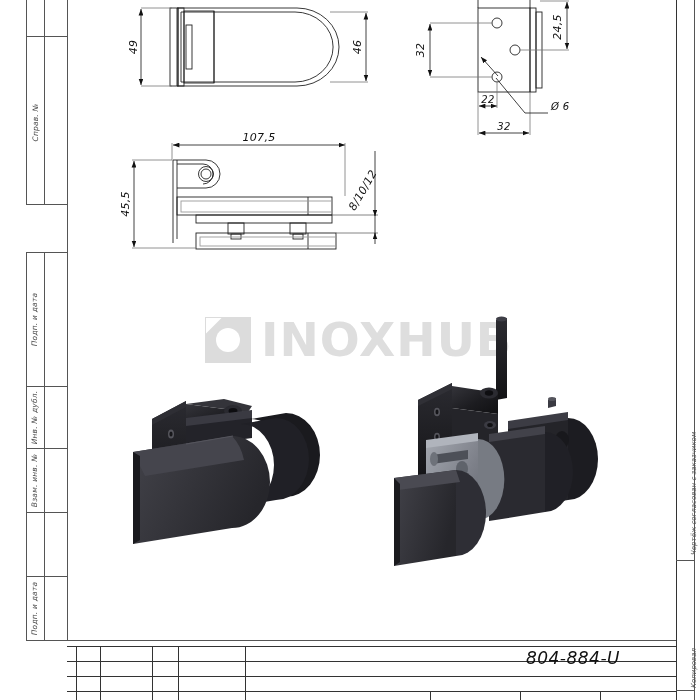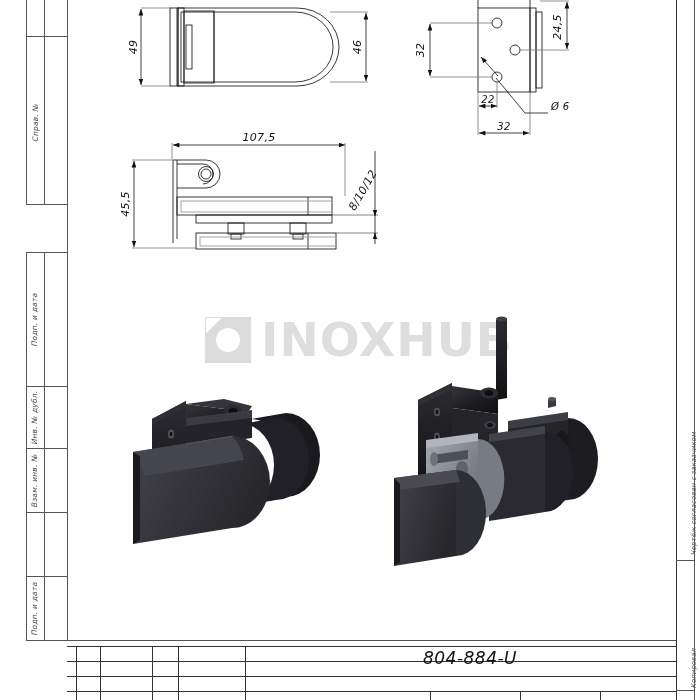--- a/index.html
+++ b/index.html
@@ -55,21 +55,21 @@
   #wm .wmark:before{content:"";position:absolute;left:11px;top:11px;
       width:24px;height:24px;border-radius:50%;background:#fff;}
   #wm .wmark:after{content:"";position:absolute;left:1px;top:1px;
       width:16px;height:16px;background:#fff;
       clip-path:polygon(0 0,100% 0,0 100%);}
   #wm .wtext{font-family:"DejaVu Sans",sans-serif;font-weight:bold;
       font-size:47px;color:#dedede;letter-spacing:1px;line-height:1;text-align:right;}
 
   
   #partno{
-    position:absolute;left:320px;top:648px;width:300px;text-align:center;
+    position:absolute;left:320px;top:648px;width:300px;text-align:right;
     font-family:"DejaVu Sans",sans-serif;font-size:17px;font-style:italic;
     color:#111;letter-spacing:.5px;
   }
 </style>
 </head>
 <body>
 
 <div id="sheet">
 
   <div>

